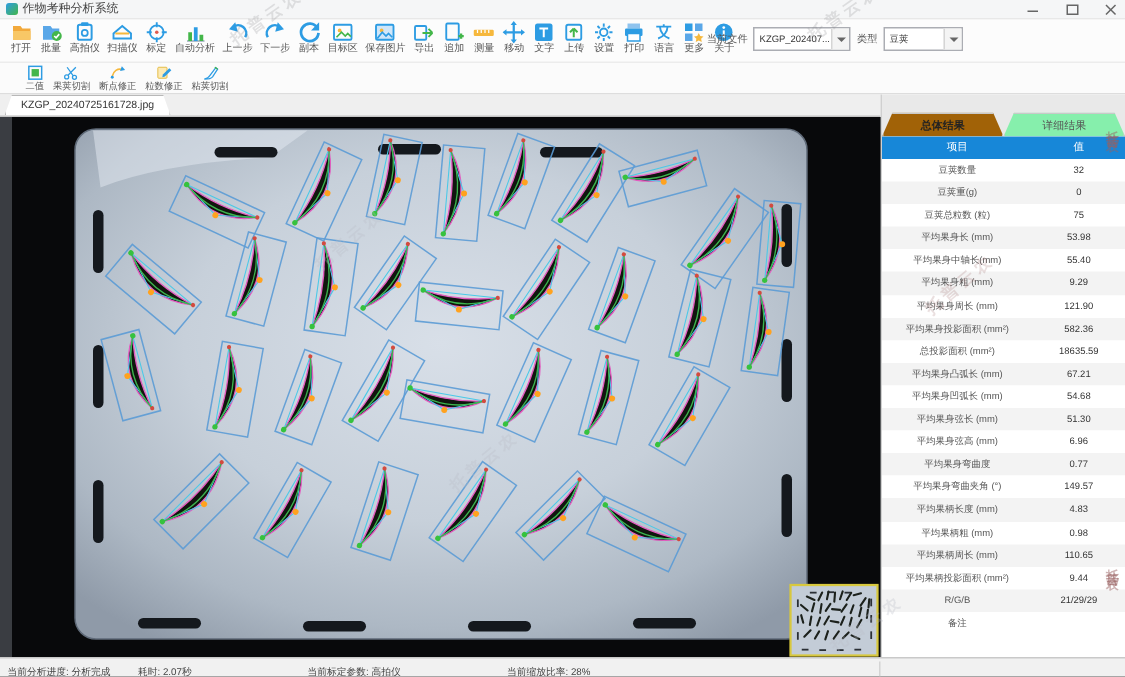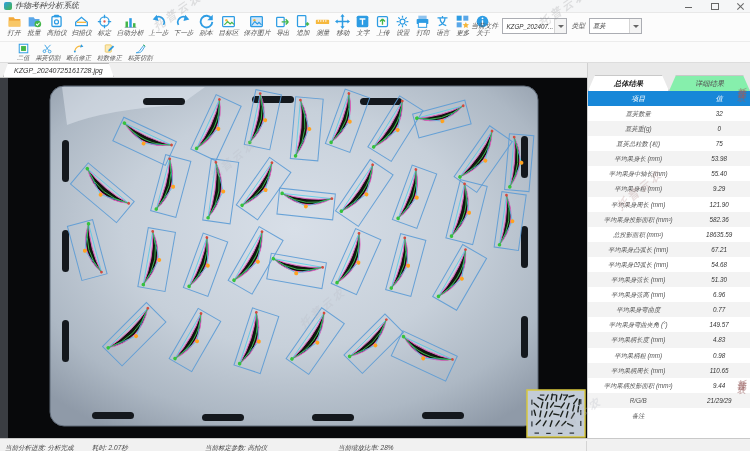--- a/index.html
+++ b/index.html
@@ -1,17 +1,17 @@
 <!DOCTYPE html>
 <html><head>
 <meta charset="utf-8">
 <style>
   html,body{margin:0;padding:0;background:#888;}
   .app{position:relative;width:750px;height:451px;background:#f5f6f7;overflow:hidden;
-       font-family:"Liberation Sans","DejaVu Sans",sans-serif;color:#333;font-style:italic;}
+       font-family:"Liberation Sans","DejaVu Sans",sans-serif;color:#333;}
   
   .titlebar{position:relative;height:12px;background:#f5f6f7;display:flex;align-items:center;padding:0 4px;border-bottom:1px solid #e8e8e8;}
   .app-icon{width:8px;height:8px;margin-right:3px;background:linear-gradient(135deg,#2d9ce3,#43b649);border-radius:2px;}
   .title-text{font-size:8px;color:#444;line-height:12px;white-space:nowrap;}
   .winctl{position:absolute;right:4px;top:0;height:12px;display:flex;align-items:center;gap:16px;}
   .wbtn{position:relative;width:10px;height:10px;cursor:default;}
   .wbtn-min::after{content:"";position:absolute;left:1px;top:6px;width:7px;height:1px;background:#666;}
   .wbtn-max::after{content:"";position:absolute;left:1px;top:2px;width:6px;height:5px;border:1px solid #666;}
   .wbtn-close::before,.wbtn-close::after{content:"";position:absolute;left:0;top:4.5px;width:9px;height:1px;background:#666;}
   .wbtn-close::before{transform:rotate(45deg);}  .wbtn-close::after{transform:rotate(-45deg);}
@@ -40,21 +40,21 @@
   .filetab{height:13px;background:#fff;border:1px solid #b8b8b8;border-bottom:none;
            clip-path:polygon(5px 0,calc(100% - 5px) 0,100% 100%,0 100%);
            padding:0 10px;font-size:7px;line-height:13px;color:#333;white-space:nowrap;cursor:pointer;}
   .viewer{position:relative;width:587px;height:361px;background:#3a3d42;cursor:crosshair;}
   .viewer svg{display:block;}
   
   .right-col{width:163px;background:#fafafa;border-left:1px solid #d0d0d0;display:flex;flex-direction:column;}
   .rp-tabs{height:22px;background:#e9e9e9;display:flex;align-items:flex-end;padding-top:6px;}
   .rtab{flex:1;height:15px;font-size:7.3px;line-height:15px;text-align:center;color:#555;background:#86efac;
         border:1px solid #c9c9c9;border-bottom:none;clip-path:polygon(7px 0,calc(100% - 7px) 0,100% 100%,0 100%);cursor:pointer;}
-  .rtab.active{background:#ffffff;color:#222;font-weight:bold;}
+  .rtab.active{background:#a16207;color:#222;font-weight:bold;}
   .rp-head{height:15px;background:#1787d8;display:flex;}
   .rp-head div{font-size:7px;color:#fff;line-height:15px;text-align:center;}
   .rp-head .h-l{width:62%;} .rp-head .h-v{width:38%;}
   .rp-rows{flex:1;background:#fff;overflow:hidden;}
   .trow{display:flex;height:15.1px;background:#fff;}
   .trow.alt{background:#f3f3f3;}
   .tcell{font-size:6.3px;line-height:15.1px;text-align:center;white-space:nowrap;overflow:hidden;color:#555;}
   .tcell.l{width:62%;} .tcell.v{width:38%;color:#333;}
   
   .statusbar{position:relative;height:18px;background:#f1f1f1;border-top:1px solid #c9c9c9;font-size:6.5px;color:#444;}

